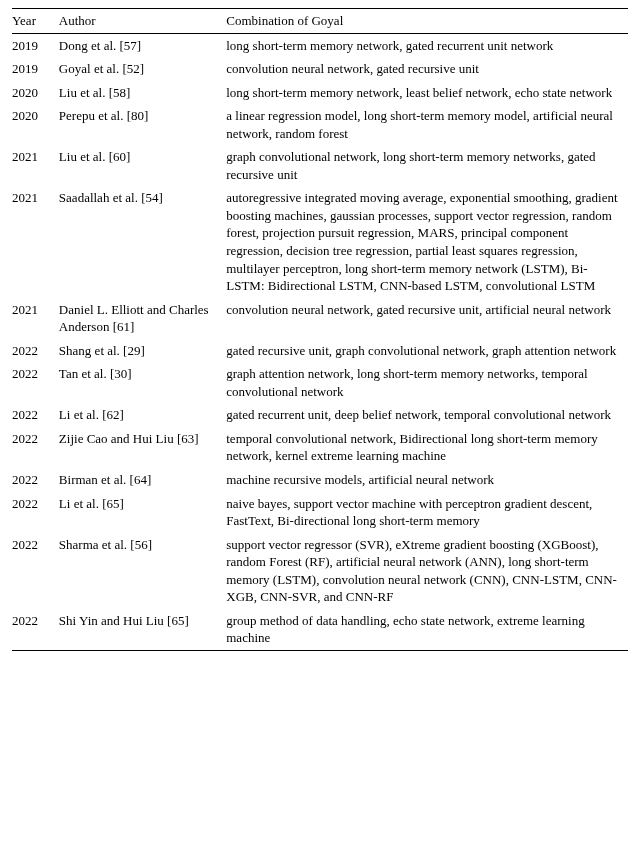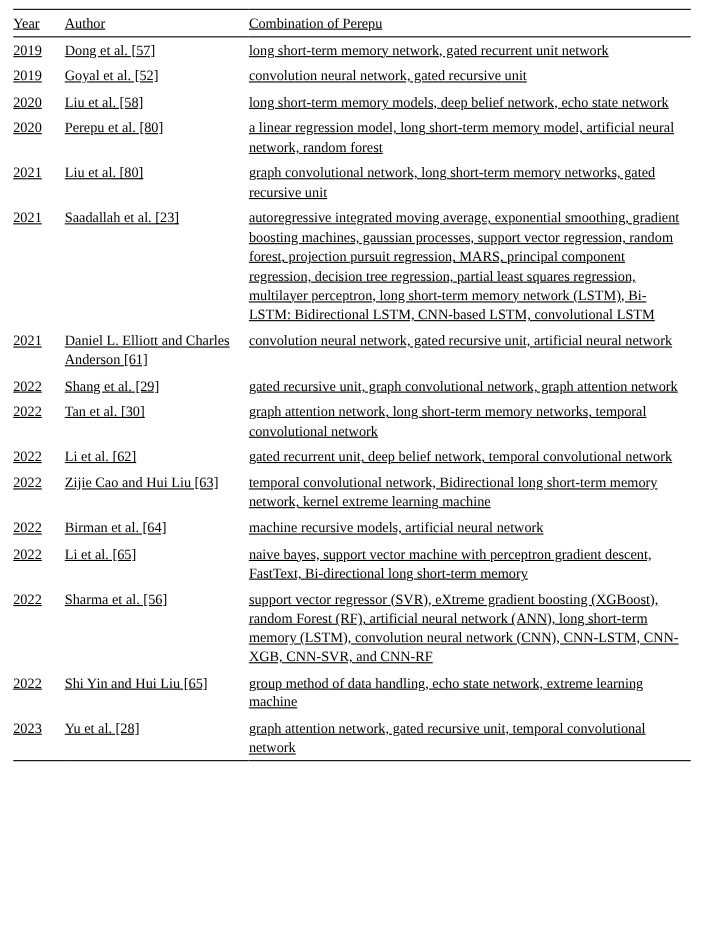--- a/index.html
+++ b/index.html
@@ -8,21 +8,20 @@
       font-family: "Times New Roman", Times, serif;
       font-size: 13px;
       color: #000;
       width: 640px;
       min-height: 851px;
       padding: 8px 12px 12px 12px;
     }
     table {
       width: 100%;
       border-collapse: collapse;
-      text-decoration: underline;
     }
     thead tr {
       border-top: 1.5px solid #000;
       border-bottom: 1px solid #000;
     }
     tbody tr:last-child {
       border-bottom: 1.5px solid #000;
     }
     th, td {
       vertical-align: top;
@@ -42,52 +41,52 @@
     th.combo-col { width: 360px; }
   </style>
 </head>
 <body>
 
 <table>
   <thead>
     <tr>
       <th class="year-col">Year</th>
       <th class="author-col">Author</th>
-      <th class="combo-col">Combination of Perepu</th>
+      <th class="combo-col">Combination of Goyal</th>
     </tr>
   </thead>
   <tbody id="table-body">
   <tr>
         <td class="year-col">2019</td>
         <td class="author-col">Dong et al. [57]</td>
         <td class="combo-col">long short-term memory network, gated recurrent unit network</td>
       </tr>
       <tr>
         <td class="year-col">2019</td>
         <td class="author-col">Goyal et al. [52]</td>
         <td class="combo-col">convolution neural network, gated recursive unit</td>
       </tr>
       <tr>
         <td class="year-col">2020</td>
         <td class="author-col">Liu et al. [58]</td>
-        <td class="combo-col">long short-term memory models, deep belief network, echo state network</td>
+        <td class="combo-col">long short-term memory network, least belief network, echo state network</td>
       </tr>
       <tr>
         <td class="year-col">2020</td>
         <td class="author-col">Perepu et al. [80]</td>
         <td class="combo-col">a linear regression model, long short-term memory model, artificial neural network, random forest</td>
       </tr>
       <tr>
         <td class="year-col">2021</td>
-        <td class="author-col">Liu et al. [80]</td>
+        <td class="author-col">Liu et al. [60]</td>
         <td class="combo-col">graph convolutional network, long short-term memory networks, gated recursive unit</td>
       </tr>
       <tr>
         <td class="year-col">2021</td>
-        <td class="author-col">Saadallah et al. [23]</td>
+        <td class="author-col">Saadallah et al. [54]</td>
         <td class="combo-col">autoregressive integrated moving average, exponential smoothing, gradient boosting machines, gaussian processes, support vector regression, random forest, projection pursuit regression, MARS, principal component regression, decision tree regression, partial least squares regression, multilayer perceptron, long short-term memory network (LSTM), Bi-LSTM: Bidirectional LSTM, CNN-based LSTM, convolutional LSTM</td>
       </tr>
       <tr>
         <td class="year-col">2021</td>
         <td class="author-col">Daniel L. Elliott and Charles Anderson [61]</td>
         <td class="combo-col">convolution neural network, gated recursive unit, artificial neural network</td>
       </tr>
       <tr>
         <td class="year-col">2022</td>
         <td class="author-col">Shang et al. [29]</td>
@@ -121,19 +120,14 @@
       <tr>
         <td class="year-col">2022</td>
         <td class="author-col">Sharma et al. [56]</td>
         <td class="combo-col">support vector regressor (SVR), eXtreme gradient boosting (XGBoost), random Forest (RF), artificial neural network (ANN), long short-term memory (LSTM), convolution neural network (CNN), CNN-LSTM, CNN-XGB, CNN-SVR, and CNN-RF</td>
       </tr>
       <tr>
         <td class="year-col">2022</td>
         <td class="author-col">Shi Yin and Hui Liu [65]</td>
         <td class="combo-col">group method of data handling, echo state network, extreme learning machine</td>
       </tr>
-      <tr>
-        <td class="year-col">2023</td>
-        <td class="author-col">Yu et al. [28]</td>
-        <td class="combo-col">graph attention network, gated recursive unit, temporal convolutional network</td>
-      </tr>
     </tbody>
 </table>
 
 </body></html>

